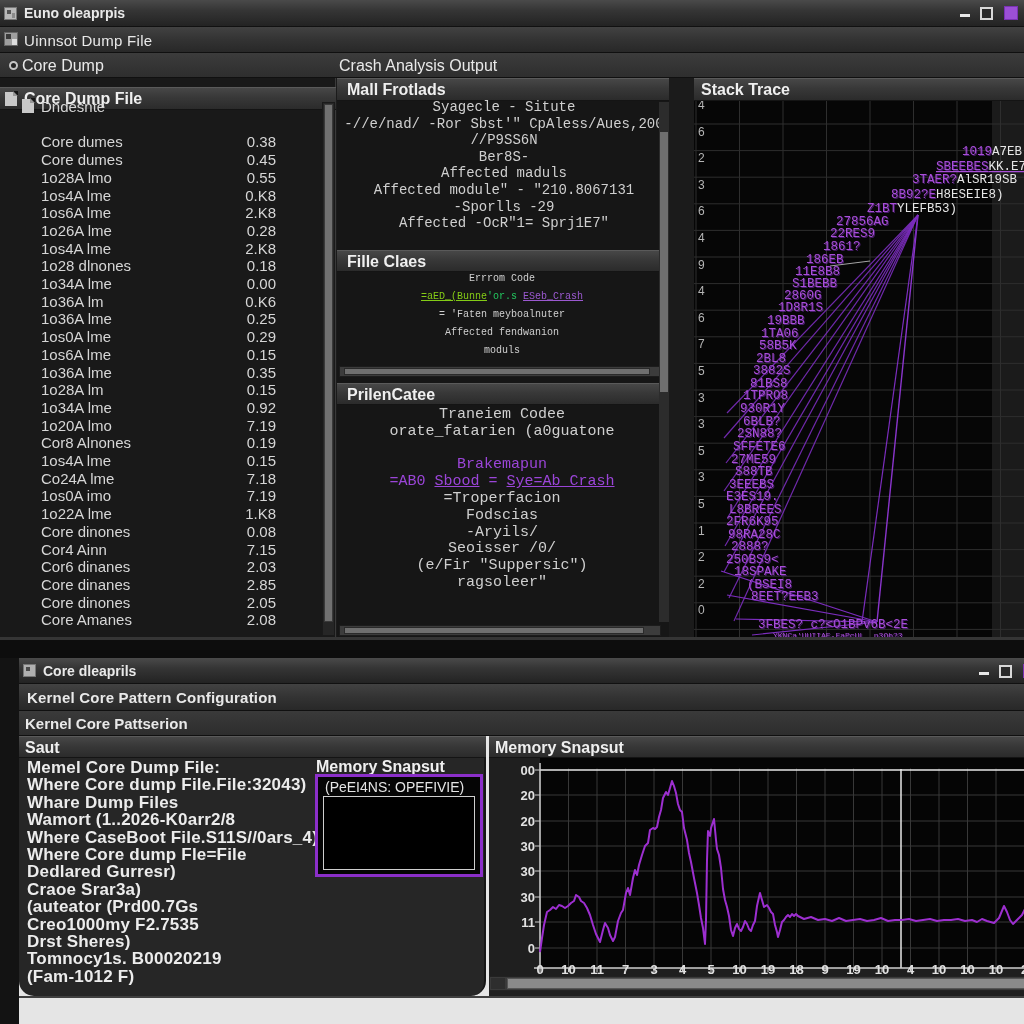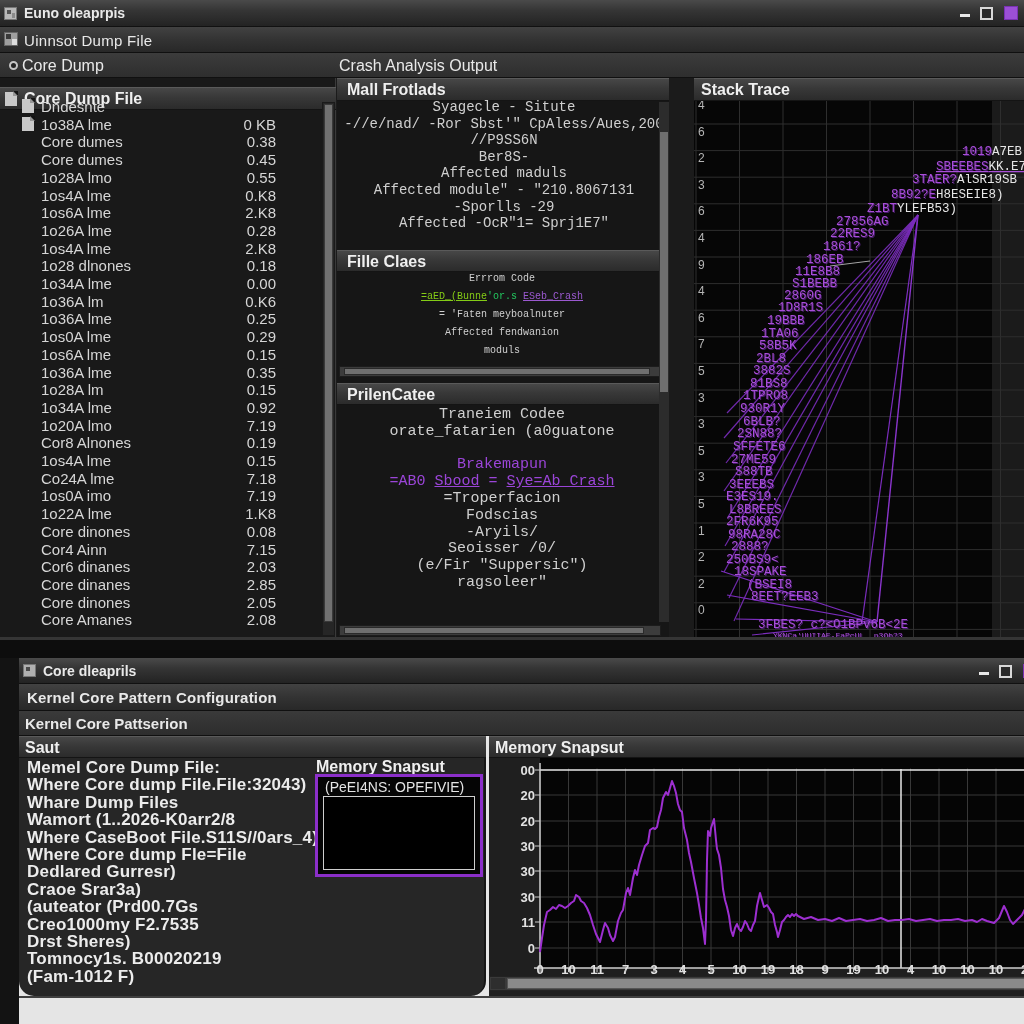--- a/index.html
+++ b/index.html
@@ -57,25 +57,20 @@
   <div class="abs" style="left:0;top:78px;width:336px;height:559px;background:#191919;border-right:1px solid #3a3a3a;">
     <div class="abs hdr" style="left:0;top:9px;width:336px;height:23px;">
       <div class="doc-icon" style="left:5px;top:4px;"></div>
       <div class="abs" style="left:24px;top:2px;">Core Dump File</div>
     </div>
     <div id="list" class="abs" style="left:0;top:20px;width:336px;height:536px;">
           <div class="row" style="top:0px;">
             <div class="doc-icon" style="left:6px;top:1px;"></div>
             <span class="nm">Dndesnte</span>
             <span class="sz"></span>
-          </div>
-          <div class="row" style="top:17.7px;">
-            <div class="doc-icon" style="left:6px;top:1px;"></div>
-            <span class="nm">1o38A lme</span>
-            <span class="sz">0 KB</span>
           </div>
           <div class="row" style="top:35.4px;">
             <span class="nm">Core dumes</span>
             <span class="sz">0.38</span>
           </div>
           <div class="row" style="top:53.099999999999994px;">
             <span class="nm">Core dumes</span>
             <span class="sz">0.45</span>
           </div>
           <div class="row" style="top:70.8px;">

